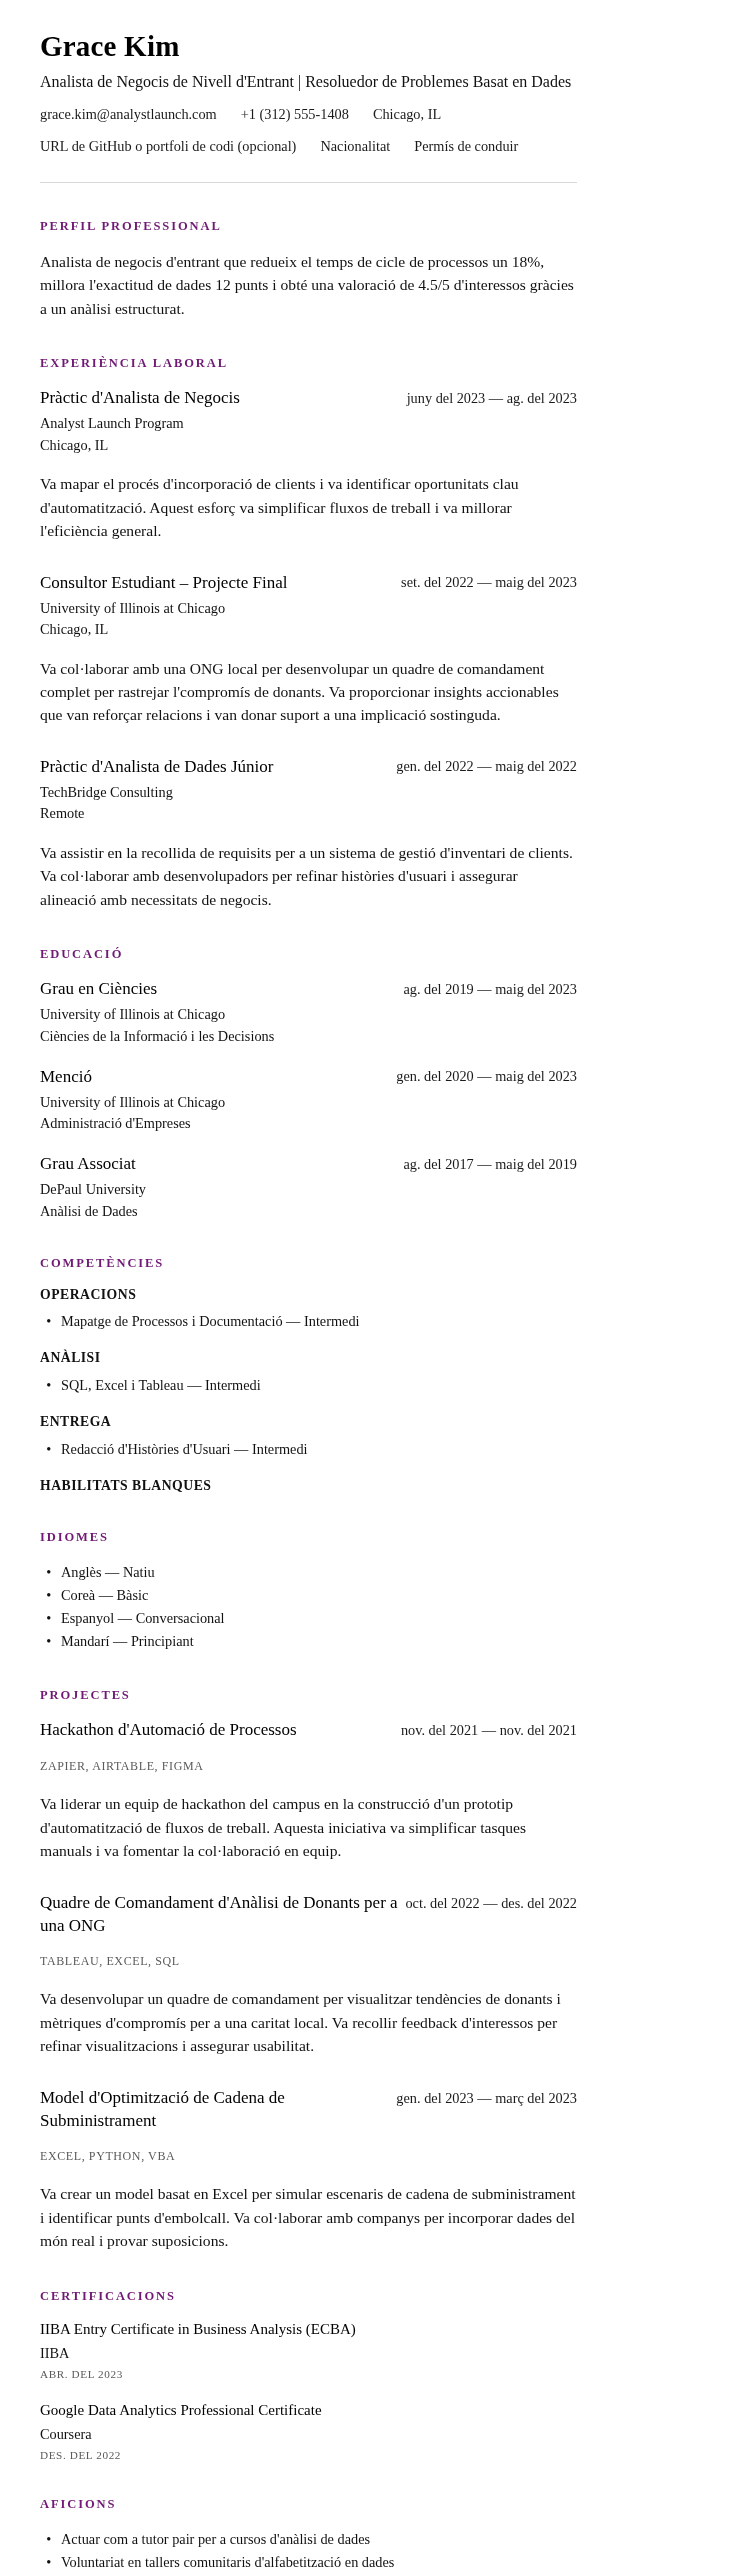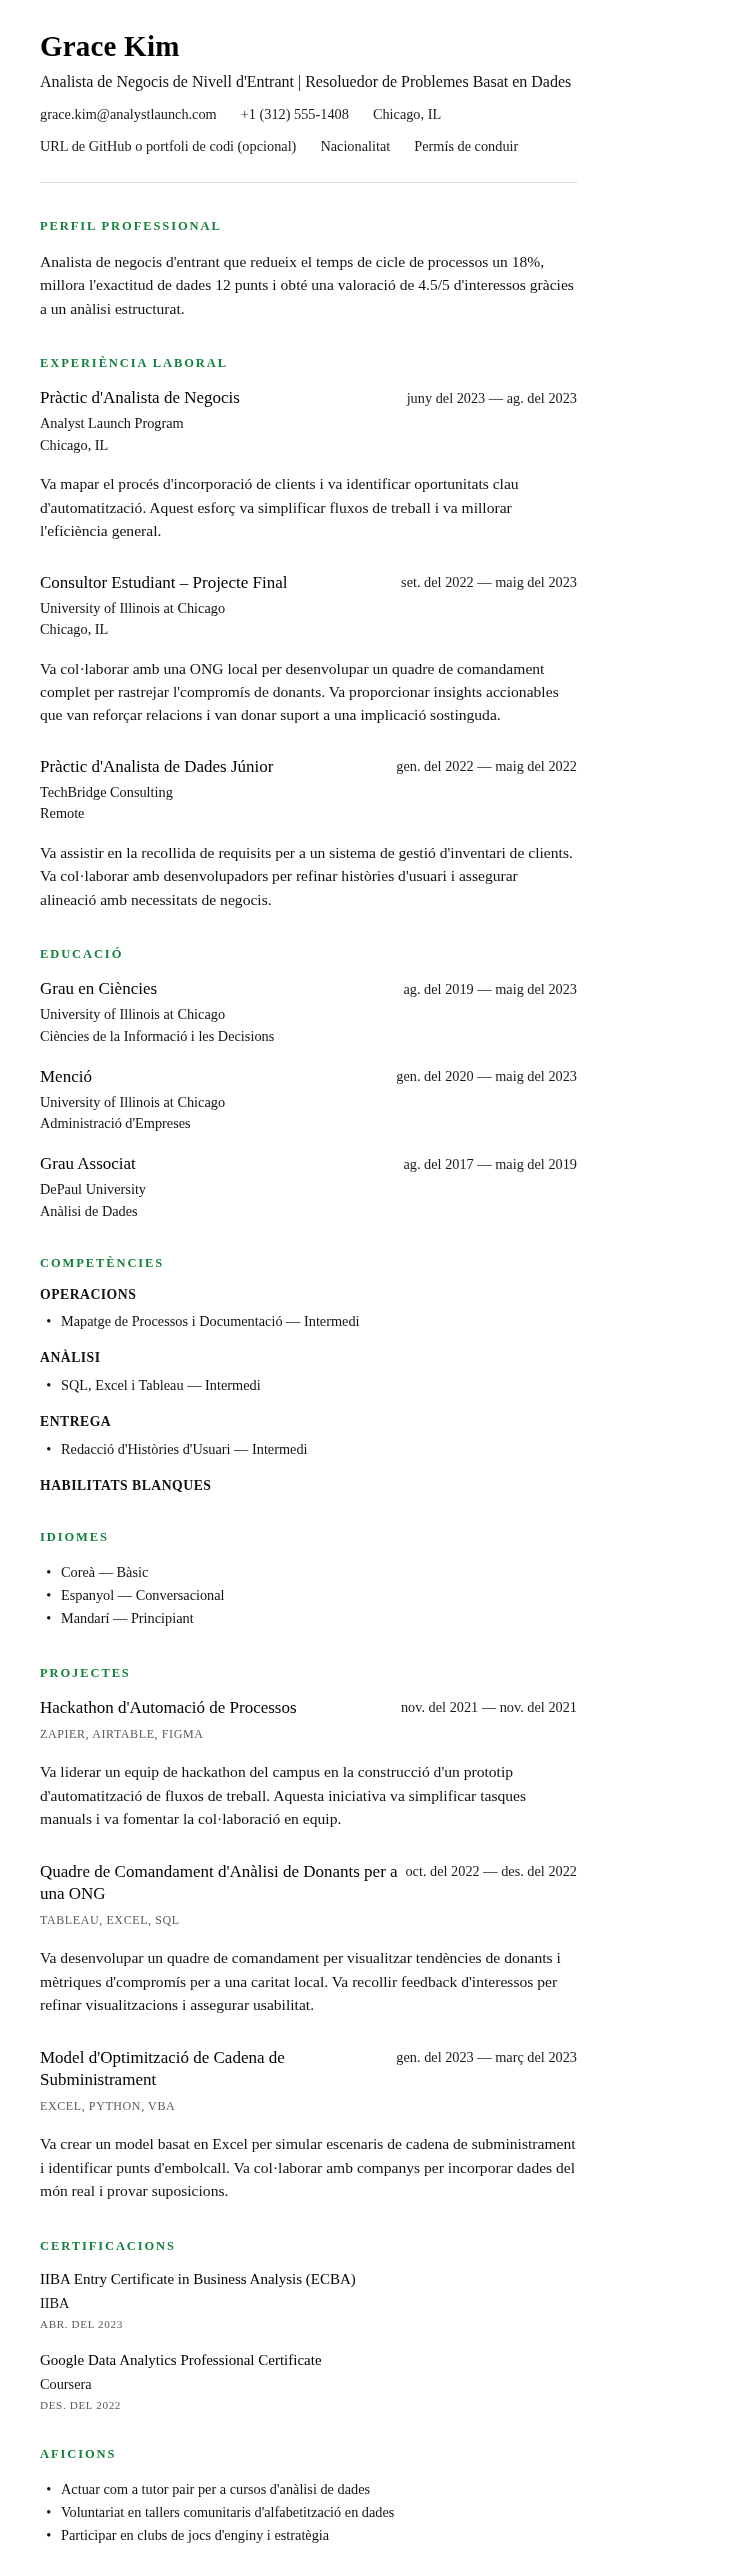--- a/index.html
+++ b/index.html
@@ -22,36 +22,36 @@
   .subtitle { font-size: 16px; margin-top: 10px; color: #111; }
   .contact-row { display: flex; flex-wrap: wrap; column-gap: 24px; row-gap: 3.7px; margin-top: 15px; font-size: 14.3px; color: #1a1a1a; }
   .divider { border: none; border-top: 0.6px solid #d8d8d8; margin-top: 27px; }
 
   
   section { margin-top: 36px; }
   .sec-heading {
     font-size: 12.5px;
     font-weight: 700;
     letter-spacing: 1.9px;
-    color: #15803d;
+    color: #701a75;
     margin-bottom: 16px;
   }
 
   .body-text { font-size: 15.6px; line-height: 1.5; color: #111; max-width: 665px; }
 
   
   .entry { margin-top: 21px; }
   .entry:first-of-type { margin-top: 0; }
   .entry-head { display: flex; justify-content: space-between; align-items: flex-start; }
   .entry-title { font-size: 17px; font-weight: 400; color: #000; max-width: 398px; line-height: 1.3; }
   .entry-date { font-size: 14.3px; color: #1a1a1a; white-space: nowrap; margin-top: 2.5px; }
   .entry-org { font-size: 14.3px; margin-top: 6px; color: #111; }
   .entry-loc { font-size: 14.3px; margin-top: 4.4px; color: #111; }
   .entry-desc { margin-top: 18.7px; margin-bottom: 8.7px; }
-  .entry-stack { font-size: 12px; letter-spacing: 0.6px; color: #5a5a5a; margin-top: 8px; }
+  .entry-stack { font-size: 12px; letter-spacing: 0.6px; color: #5a5a5a; margin-top: 17px; }
   .cert-date { font-size: 11.2px; letter-spacing: 0.6px; color: #5a5a5a; margin-top: 5.6px; }
 
   
   .skill-group { margin-top: 17.4px; }
   .skill-group:first-of-type { margin-top: 0; }
   .skill-group-name { font-size: 13.7px; font-weight: 700; letter-spacing: 0.5px; color: #111; margin-bottom: 7.5px; }
 
   
   ul.bullets { list-style: none; }
   ul.bullets li {
@@ -192,20 +192,21 @@
     </div>
 
     <div class="skill-group">
       <h3 class="skill-group-name">HABILITATS BLANQUES</h3>
     </div>
   </section>
 
   <section>
     <h2 class="sec-heading">IDIOMES</h2>
     <ul class="bullets">
+      <li>Anglès — Natiu</li>
       <li>Coreà — Bàsic</li>
       <li>Espanyol — Conversacional</li>
       <li>Mandarí — Principiant</li>
     </ul>
   </section>
 
   <section>
     <h2 class="sec-heading">PROJECTES</h2>
 
     <article class="entry proj-entry">

